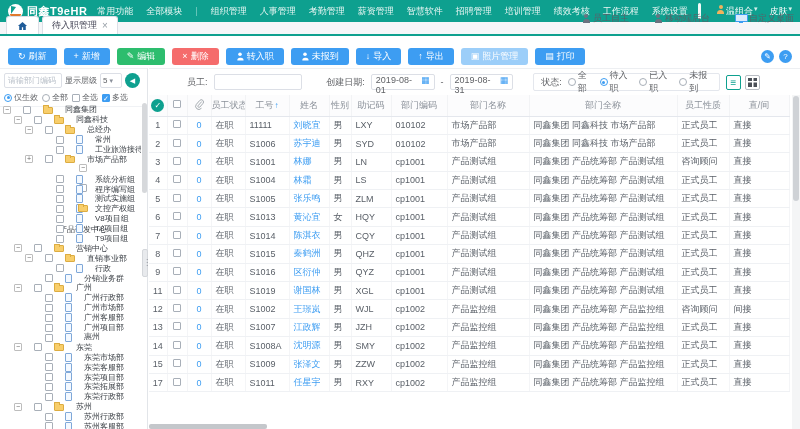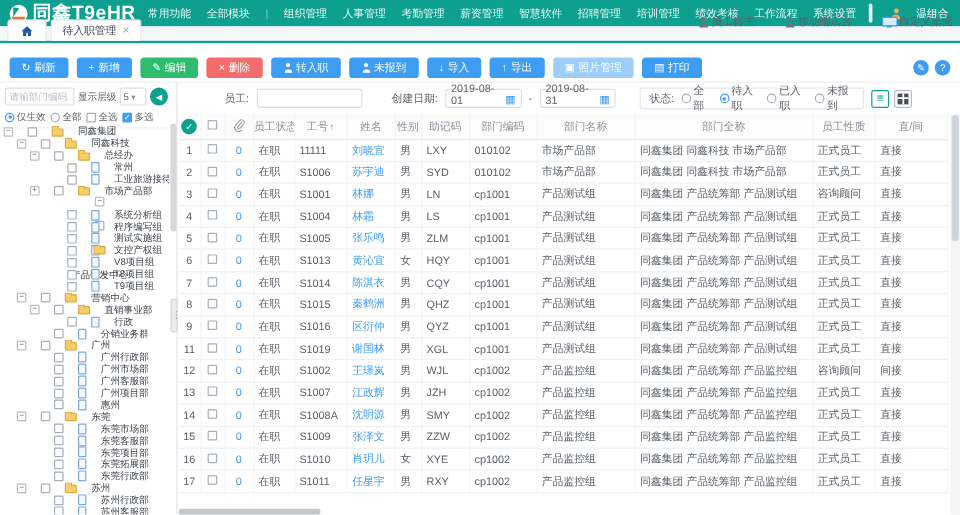--- a/index.html
+++ b/index.html
@@ -5,27 +5,27 @@
 *{box-sizing:border-box;margin:0;padding:0}
 html,body{width:800px;height:429px;overflow:hidden;font-family:"Liberation Sans","DejaVu Sans",sans-serif;background:#fff}
 #app{position:relative;width:800px;height:429px;font-size:9px;color:#606266}
 
 
 .topbar{position:absolute;top:0;left:0;right:0;height:22px;background:#0EA08F;display:flex;align-items:center;color:#fff;padding:0 8px;gap:10px}
 .logo{display:flex;align-items:center;gap:4px;flex:0 0 auto}
 .logo-circle{width:15px;height:15px;border-radius:50%;background:#fff;position:relative;display:inline-block;overflow:hidden}
 .logo-circle .sail{position:absolute;left:3px;top:2px;width:0;height:0;border-left:5px solid #0EA08F;border-bottom:7px solid transparent;border-top:1px solid transparent}
 .logo-circle::after{content:"";position:absolute;left:2px;bottom:2px;width:11px;height:3px;background:#E07A2E;border-radius:0 0 5px 5px}
-.logo-text{font-size:16px;font-weight:bold;letter-spacing:.5px}
+.logo-text{font-size:11px;font-weight:bold;letter-spacing:.5px}
 .topmenu{display:flex;align-items:center;gap:13px;flex:1;font-size:9px}
 .menu-item{color:#EAF7F4;cursor:pointer;white-space:nowrap}
 .menu-sep{color:#7FD0C5}
 .topright{display:flex;align-items:center;gap:12px;flex:0 0 auto}
 .topbar-sep{width:3px;height:16px;background:#F2FAF8;border-radius:2px;margin-right:4px}
-.top-user{display:flex;align-items:center;gap:13px;cursor:pointer;white-space:nowrap}
+.top-user{display:flex;align-items:flex-start;gap:1px;cursor:pointer;white-space:nowrap}
 .caret{font-size:7px;color:#D8F0EC}
 .caret.dark{color:#8a8f99}
 .icon-person{display:inline-block;width:8px;height:9px;position:relative}
 .icon-person::before{content:"";position:absolute;top:0;left:2px;width:4px;height:4px;border-radius:50%;background:currentColor}
 .icon-person::after{content:"";position:absolute;bottom:0;left:.5px;width:7px;height:3.5px;border-radius:3.5px 3.5px 0 0;background:currentColor}
 .avatar{color:#F0B35C}
 
 
 .tabbar{position:absolute;top:22px;left:0;right:0;height:14px;background:#F5F6F8;border-bottom:2px solid #0EA08F;display:flex;align-items:flex-end;padding:0 6px;gap:3px}
 .tab{height:18px;background:#fff;border:1px solid #DCDFE6;border-bottom:none;border-radius:3px 3px 0 0;display:flex;align-items:center;gap:5px;padding:0 9px;color:#445;cursor:pointer}
@@ -75,21 +75,21 @@
 .file-icon{width:7px;height:9px;background:#F4F9FF;border:1px solid #7FA8D9;display:inline-block;border-radius:1px;flex:0 0 auto}
 .side-scroll{position:absolute;top:34px;right:0;width:5px;height:90px;background:#D6D8DB;border-radius:3px}
 .splitter{position:absolute;right:-1px;top:50%;width:6px;height:28px;background:#E8EAED;border:1px solid #D4D7DB;border-radius:2px;color:#8A8F99;font-size:8px;line-height:26px;text-align:center;cursor:col-resize}
 
 
 .content{position:absolute;left:149px;top:68px;right:0;bottom:0;background:#fff;border-top:1px solid #EDEFF2}
 .filterbar{height:26px;display:flex;align-items:center;gap:6px;padding:0 10px 0 38px}
 .f-label{color:#606266;white-space:nowrap}
 .f-input{width:88px;height:16px;border:1px solid #DCDFE6;border-radius:2px;font-size:9px;padding:0 4px;font-family:inherit}
 .f-gap{width:14px}
-.dateinput{display:inline-flex;align-items:flex-end;gap:4px;border:1px solid #DCDFE6;border-radius:2px;height:16px;padding:0 4px;color:#606266;background:#fff;cursor:text}
+.dateinput{display:inline-flex;align-items:flex-start;gap:4px;border:1px solid #DCDFE6;border-radius:2px;height:16px;padding:0 4px;color:#606266;background:#fff;cursor:text}
 .cal{color:#3D9DF2;font-size:9px}
 .f-dash{color:#606266}
 .status-box{display:inline-flex;align-items:center;gap:6px;border:1px solid #E4E7ED;border-radius:2px;height:18px;padding:0 7px;margin-left:14px}
 .status-box .opt{font-size:9px}
 .view-toggles{margin-left:auto;display:flex;gap:4px;margin-right:30px}
 .vt{width:15px;height:15px;border:1px solid #0EA08F;border-radius:2px;display:inline-flex;align-items:center;justify-content:center;color:#0EA08F;font-size:10px;cursor:pointer;background:#fff}
 .vt.grid{border-color:#B9BDC4}
 .grid-ic{width:9px;height:9px;background:
   linear-gradient(#fff,#fff) 50% 0/1.5px 9px no-repeat,
   linear-gradient(#fff,#fff) 0 50%/9px 1.5px no-repeat,#4A4F57}
@@ -385,21 +385,21 @@
           <span class="cb"></span>
           <span class="file-icon"></span>
           <span class="tree-label">广州客服部</span>
         </div>
         <div class="tree-row" style="padding-left: 22px;">
           <span class="exp-spacer"></span>
           <span class="cb"></span>
           <span class="file-icon"></span>
           <span class="tree-label">广州项目部</span>
         </div>
-        <div class="tree-row" style="padding-left: 22px;">
+        <div class="tree-row" style="padding-left: 22px; align-items: flex-end;">
           <span class="exp-spacer"></span>
           <span class="cb"></span>
           <span class="file-icon"></span>
           <span class="tree-label">惠州</span>
         </div>
         <div class="tree-row" style="padding-left: 11px;">
           <span class="expander">−</span>
           <span class="cb"></span>
           <span class="folder-icon"></span>
           <span class="tree-label">东莞</span>
@@ -741,35 +741,20 @@
               <td class="link">张泽文</td>
               <td>男</td>
               <td>ZZW</td>
               <td>cp1002</td>
               <td>产品监控组</td>
               <td>同鑫集团 产品统筹部 产品监控组</td>
               <td>正式员工</td>
               <td>直接</td>
             </tr>
             <tr>
-              <td class="c">16</td>
-              <td class="c"><span class="cb"></span></td>
-              <td class="c"><span class="link">0</span></td>
-              <td>在职</td>
-              <td>S1010</td>
-              <td class="link">肖玥儿</td>
-              <td>女</td>
-              <td>XYE</td>
-              <td>cp1002</td>
-              <td>产品监控组</td>
-              <td>同鑫集团 产品统筹部 产品监控组</td>
-              <td>正式员工</td>
-              <td>直接</td>
-            </tr>
-            <tr>
               <td class="c">17</td>
               <td class="c"><span class="cb"></span></td>
               <td class="c"><span class="link">0</span></td>
               <td>在职</td>
               <td>S1011</td>
               <td class="link">任星宇</td>
               <td>男</td>
               <td>RXY</td>
               <td>cp1002</td>
               <td>产品监控组</td>

